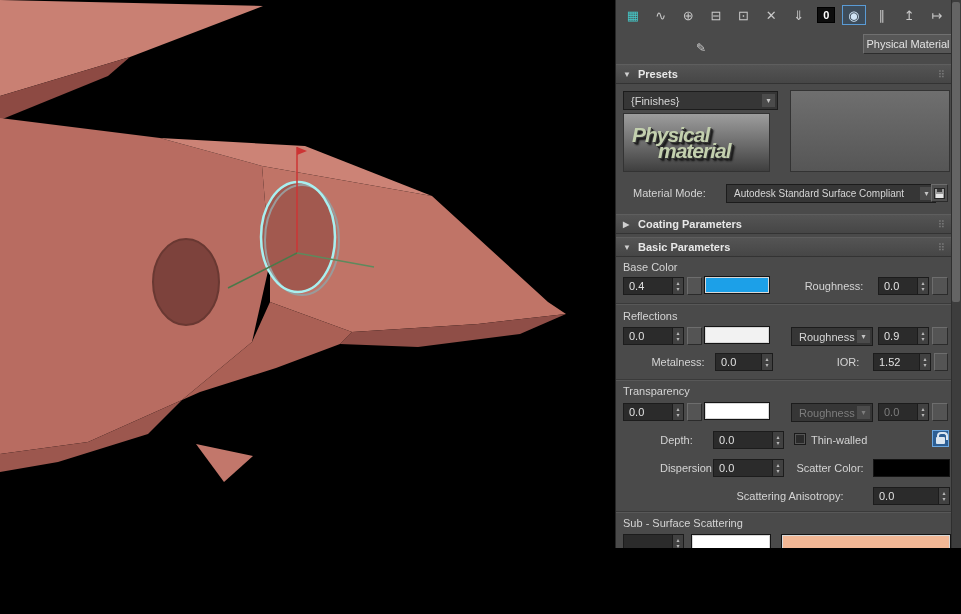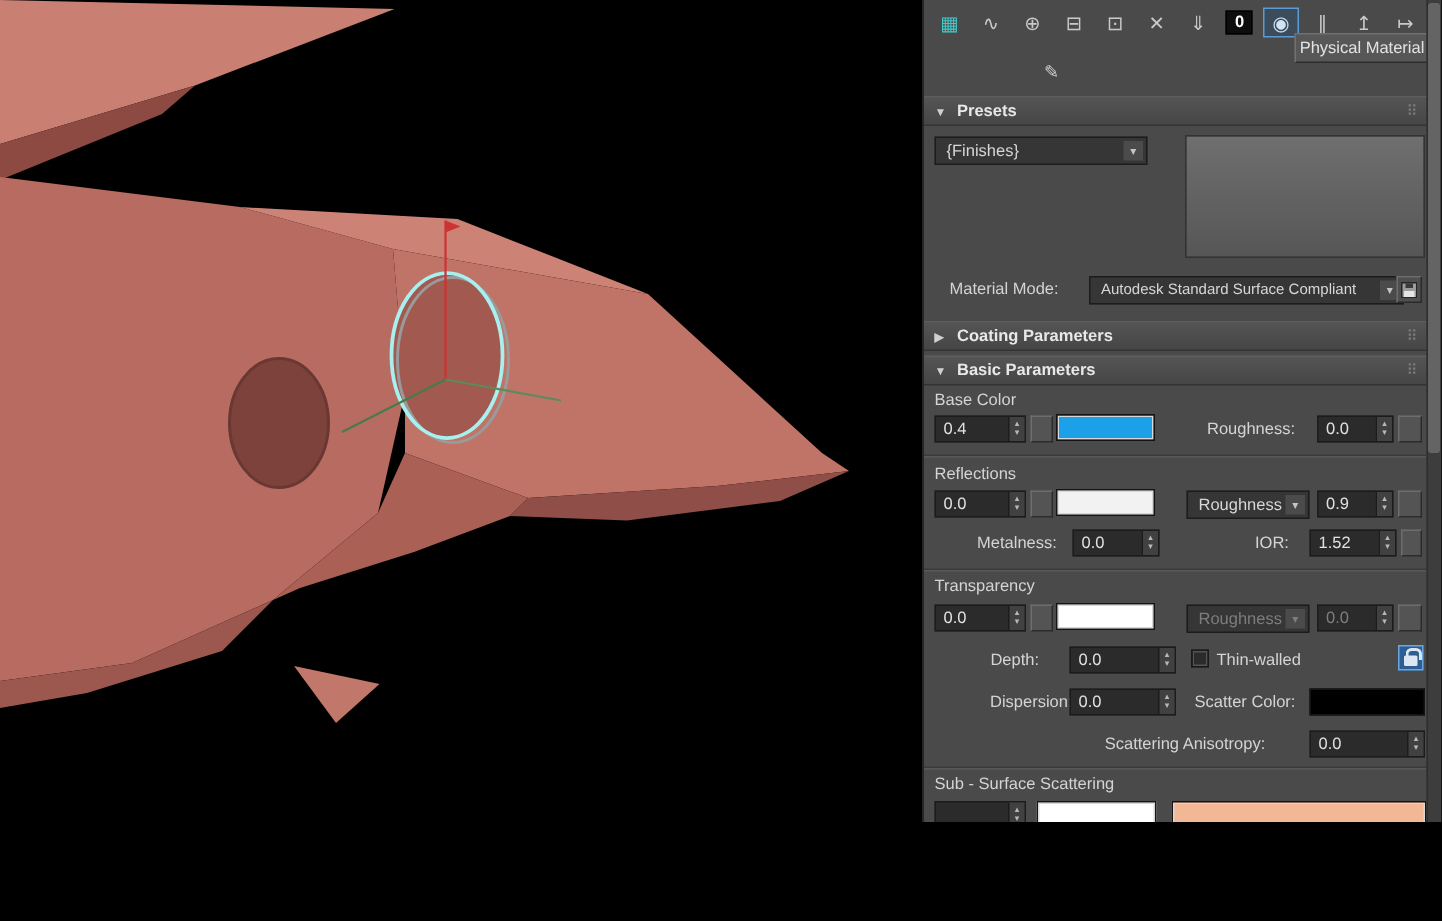--- a/index.html
+++ b/index.html
@@ -104,33 +104,37 @@
     <span class="ic idbox">
         <span class="chip">0</span>
       </span>
     <span class="ic active">◉</span>
     <span class="ic">∥</span>
     <span class="ic">↥</span>
     <span class="ic">↦</span>
   </div>
 
   <span class="pencil" style="left:80px;top:41px">✎</span>
-  <div class="btn" style="left:247px;top:22px;width:90px;height:20px">Physical Material</div>
+  <div class="btn" style="left:247px;top:34px;width:90px;height:20px">Physical Material</div>
 
   <div class="hdr" style="top:64px">
     <span class="caret">▼</span>
     <span>Presets</span>
     <span class="grip">⠿</span>
   </div>
 
-  <div class="dd" style="left:7px;top:91px;width:142px">
+  <div class="dd" style="left:7px;top:91px;width:155px">
     <span>{Finishes}</span>
     <span class="da"></span>
   </div>
   <div class="preview" style="left:174px;top:90px;width:160px;height:82px"></div>
+  <div class="logo" style="left:7px;top:113px;width:147px;height:59px">
+    <span class="l1">Physical</span>
+    <span class="l2">material</span>
+  </div>
 
   <span class="lbl" style="left:17px;top:187px">Material Mode:</span>
   <div class="dd" style="left:110px;top:184px;width:210px;font-size:10px">
     <span>Autodesk Standard Surface Compliant</span>
     <span class="da"></span>
   </div>
   <div class="diskbtn" style="left:315px;top:184px">
     <span class="disk"></span>
   </div>
 

